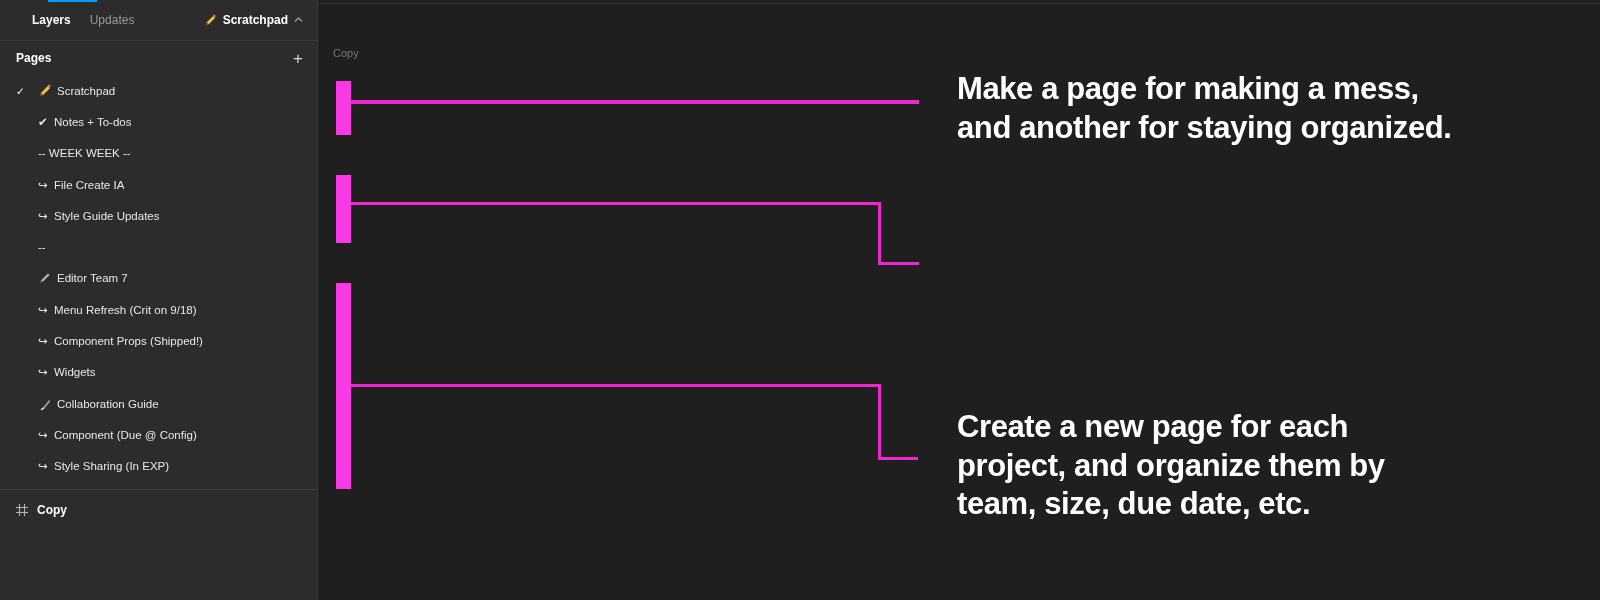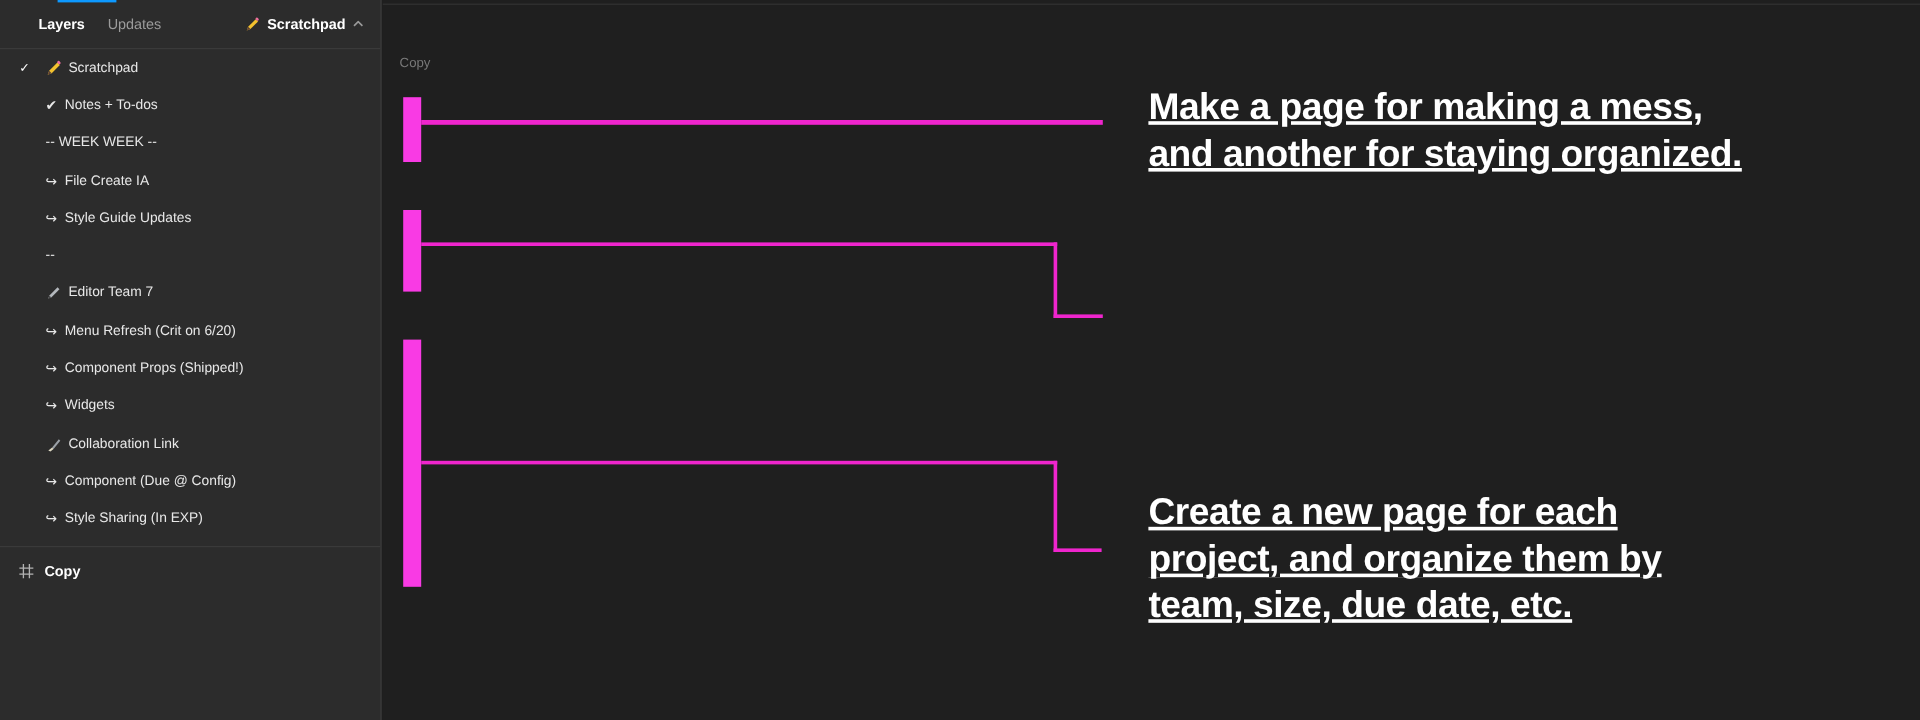--- a/index.html
+++ b/index.html
@@ -83,21 +83,21 @@
   .line-2b { left: 559px; top: 202px; width: 3px;   height: 63px; }
   .line-2c { left: 559px; top: 262px; width: 41px;  height: 3px; }
   .line-3a { left: 32px;  top: 384px; width: 530px; height: 3px; }
   .line-3b { left: 559px; top: 384px; width: 3px;   height: 76px; }
   .line-3c { left: 559px; top: 457px; width: 40px;  height: 3px; }
 
   .annotation {
     position: absolute; left: 638px; width: 590px;
     color: #ffffff; font-size: 31px; font-weight: 700;
     line-height: 38.5px; letter-spacing: -0.4px;
-    white-space: pre-line; cursor: default; text-decoration: underline;
+    white-space: pre-line; cursor: default;
   }
   .annotation-1 { top: 70px; }
   .annotation-2 { top: 216px; }
   .annotation-3 { top: 408px; }
 </style>
 </head>
 <body>
 
 <div class="sidebar">
   <div class="active-tab-indicator"></div>
@@ -111,20 +111,24 @@
         <rect x="11.0" y="1.2" width="3.4" height="2.4" rx="1" transform="rotate(45 12.7 2.4)" fill="#ef6f9f"></rect>
         <polygon points="2,14 3.4,10.2 5.8,12.6" fill="#5d4037"></polygon>
       </svg>
       <span class="file-name">Scratchpad</span>
       <svg width="9" height="6" viewBox="0 0 9 6">
         <polyline points="1,4.5 4.5,1 8,4.5" fill="none" stroke="#999999" stroke-width="1.4"></polyline>
       </svg>
     </span>
   </div>
 
+  <div class="pages-header">
+    <span class="pages-title">Pages</span>
+    <span class="add-page">+</span>
+  </div>
 
   <div class="pages-list">
 
     <div class="page-row">
       <span class="gutter">✓</span>
       <svg class="row-icon" viewBox="0 0 16 16">
         <polygon points="2,14 3.4,10.2 11.2,2.4 13.6,4.8 5.8,12.6" fill="#f2c12e"></polygon>
         <rect x="11.0" y="1.2" width="3.4" height="2.4" rx="1" transform="rotate(45 12.7 2.4)" fill="#ef6f9f"></rect>
         <polygon points="2,14 3.4,10.2 5.8,12.6" fill="#5d4037"></polygon>
       </svg>
@@ -164,42 +168,42 @@
       <svg class="row-icon" viewBox="0 0 16 16">
         <polygon points="2.5,13.5 3.6,10.6 11.4,2.8 13.2,4.6 5.4,12.4" fill="#b4b8bd"></polygon>
         <polygon points="2.5,13.5 3.6,10.6 5.4,12.4" fill="#4a4a4a"></polygon>
       </svg>
       <span>Editor Team 7</span>
     </div>
 
     <div class="page-row">
       <span class="gutter"></span>
       <span class="row-glyph">↪</span>
-      <span>Menu Refresh (Crit on 6/20)</span>
+      <span>Menu Refresh (Crit on 9/18)</span>
     </div>
 
     <div class="page-row">
       <span class="gutter"></span>
       <span class="row-glyph">↪</span>
       <span>Component Props (Shipped!)</span>
     </div>
 
     <div class="page-row">
       <span class="gutter"></span>
       <span class="row-glyph">↪</span>
       <span>Widgets</span>
     </div>
 
     <div class="page-row">
       <span class="gutter"></span>
       <svg class="row-icon" viewBox="0 0 16 16">
         <polygon points="6.2,11.4 12.6,3.4 14.0,4.8 7.6,12.8" fill="#9aa0a6"></polygon>
         <polygon points="2.6,14.2 6.2,11.4 7.6,12.8 4.6,15.2" fill="#ded9c3"></polygon>
       </svg>
-      <span>Collaboration Link</span>
+      <span>Collaboration Guide</span>
     </div>
 
     <div class="page-row">
       <span class="gutter"></span>
       <span class="row-glyph">↪</span>
       <span>Component (Due @ Config)</span>
     </div>
 
     <div class="page-row">
       <span class="gutter"></span>

